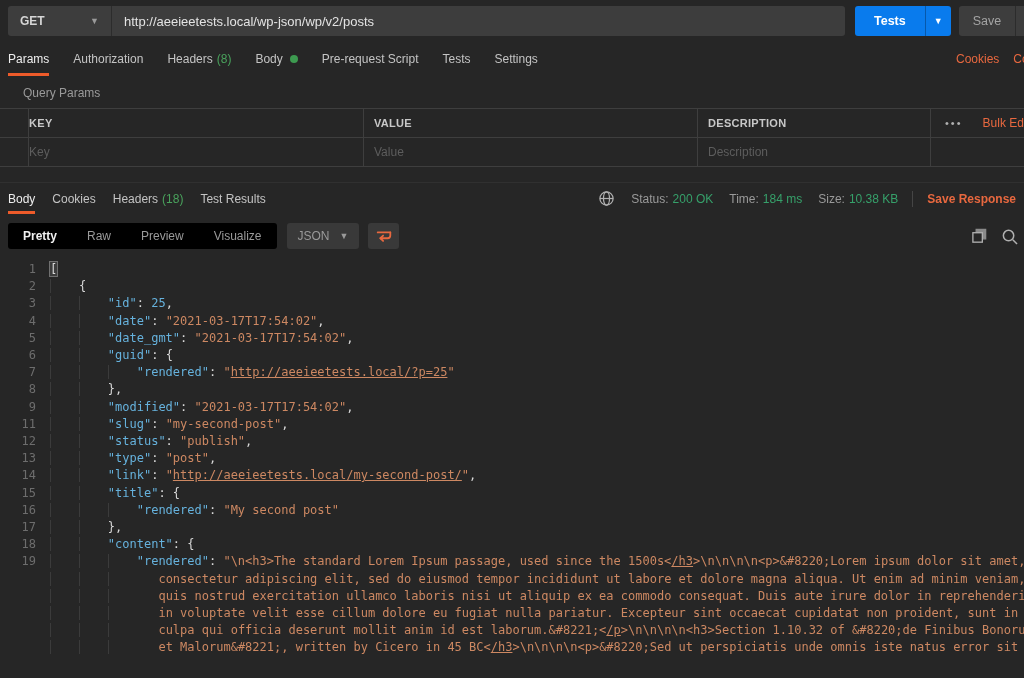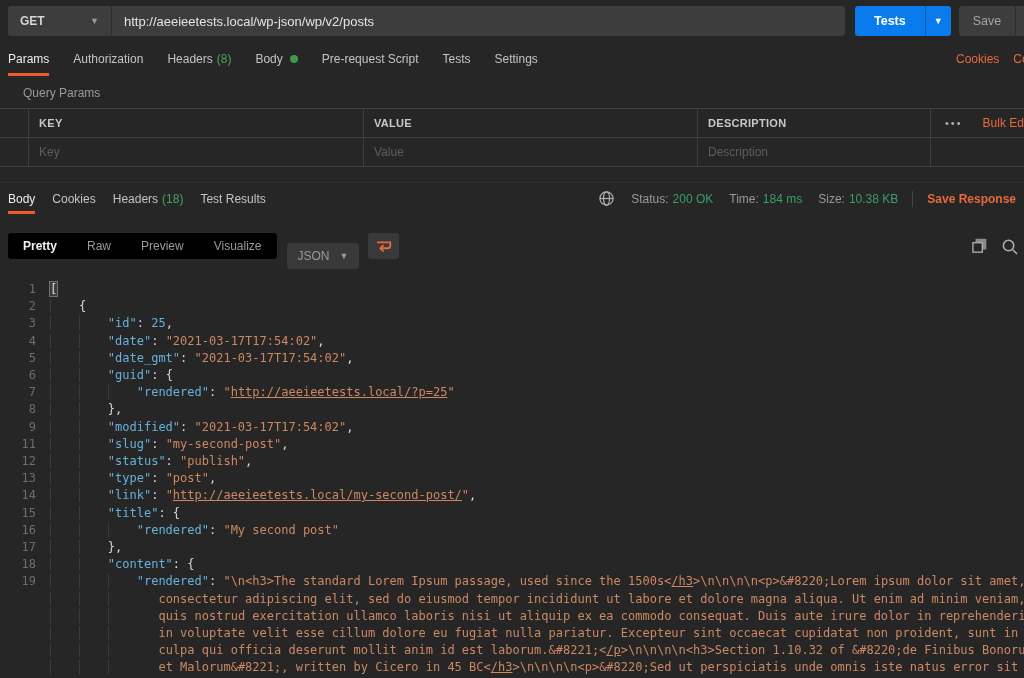--- a/index.html
+++ b/index.html
@@ -32,21 +32,21 @@
   .tab .badge { color:#49a25c; margin-left:4px; }
   .tab .dot { width:8px; height:8px; border-radius:50%; background:#3d9a50; margin-left:7px; }
   .tabs-right { position:absolute; left:956px; top:0; height:34px; display:flex; align-items:center; gap:14px; }
   .link-orange { color:#e8683f; cursor:pointer; white-space:nowrap; }
 
   
   .query-label { padding:10px 0 8px 8px; color:#9a9a9a;margin-left:15px; }
   .params-table { border-top:1px solid #3e3e3e; }
   .pt-row { display:flex; height:29px; align-items:center; border-bottom:1px solid #3e3e3e; }
   .c0 { width:28px; flex:none; height:100%; }
-  .ck { width:335px; flex:none; border-left:1px solid #3e3e3e; height:100%; display:flex; align-items:center; padding-left:10px; }
+  .ck { width:335px; flex:none; border-left:1px solid #3e3e3e; height:100%; display:flex; align-items:center; }
   .cv { width:334px; flex:none; border-left:1px solid #3e3e3e; height:100%; display:flex; align-items:center; padding-left:10px; }
   .cd { width:233px; flex:none; border-left:1px solid #3e3e3e; height:100%; display:flex; align-items:center; padding-left:10px; }
   .ca { flex:1; border-left:1px solid #3e3e3e; height:100%; display:flex; align-items:center; gap:10px; padding:0 0 0 14px; overflow:hidden; }
   .hdr-cell { color:#c8c8c8; font-weight:bold; font-size:11px; letter-spacing:.3px; }
   .placeholder { color:#5d5d5d; }
   .more-dots { color:#b0b0b0; letter-spacing:2px; font-size:11px; cursor:pointer; }
   .vdiv { width:1px; height:14px; background:#4a4a4a; }
   .bulk-edit { white-space:nowrap; font-size:12px; }
 
   
@@ -60,21 +60,21 @@
   .meta-value { color:#36a06a; margin-left:4px; }
   .save-response { color:#e8683f; font-weight:bold; margin-left:14px; cursor:pointer; }
   .meta-div { width:1px; height:16px; background:#454545; margin-left:14px; }
   .globe { margin-left:0; display:flex; align-items:center; cursor:pointer; }
 
   
   .resp-toolbar { display:flex; align-items:center; padding:9px 14px 6px 8px; }
   .segmented { display:flex; background:#000000; border-radius:3px; height:26px; align-items:center; }
   .seg-item { padding:0 15px; color:#9a9a9a; height:26px; display:flex; align-items:center; cursor:pointer; }
   .seg-item.active { color:#f0f0f0; font-weight:bold; }
-  .lang-select { margin-left:10px; background:#393939; border-radius:3px; height:26px; display:flex; align-items:center; padding:0 11px; gap:10px; color:#9a9a9a; cursor:pointer;margin-top:20px; }
+  .lang-select { margin-left:10px; background:#393939; border-radius:3px; height:26px; display:flex; align-items:center; padding:0 11px; gap:10px; color:#9a9a9a; cursor:pointer; }
   .wrap-btn { margin-left:9px; background:#393939; border-radius:3px; height:26px; width:31px; display:flex; align-items:center; justify-content:center; cursor:pointer; }
   .toolbar-right { margin-left:auto; display:flex; align-items:center; gap:13px; margin-right:-8px; }
   .icon-btn { cursor:pointer; display:flex; align-items:center; }
 
   
   .code-area { font-family:"DejaVu Sans Mono", monospace; font-size:12px; line-height:17.2px; padding-top:6px; }
   .cl { display:flex; white-space:pre; }
   .ln { width:36px; text-align:right; color:#6d6d6d; flex:none; user-select:none; }
   .ct { margin-left:14px; }
   .ig { box-shadow: inset 1px 0 0 #3b3b3b; }

